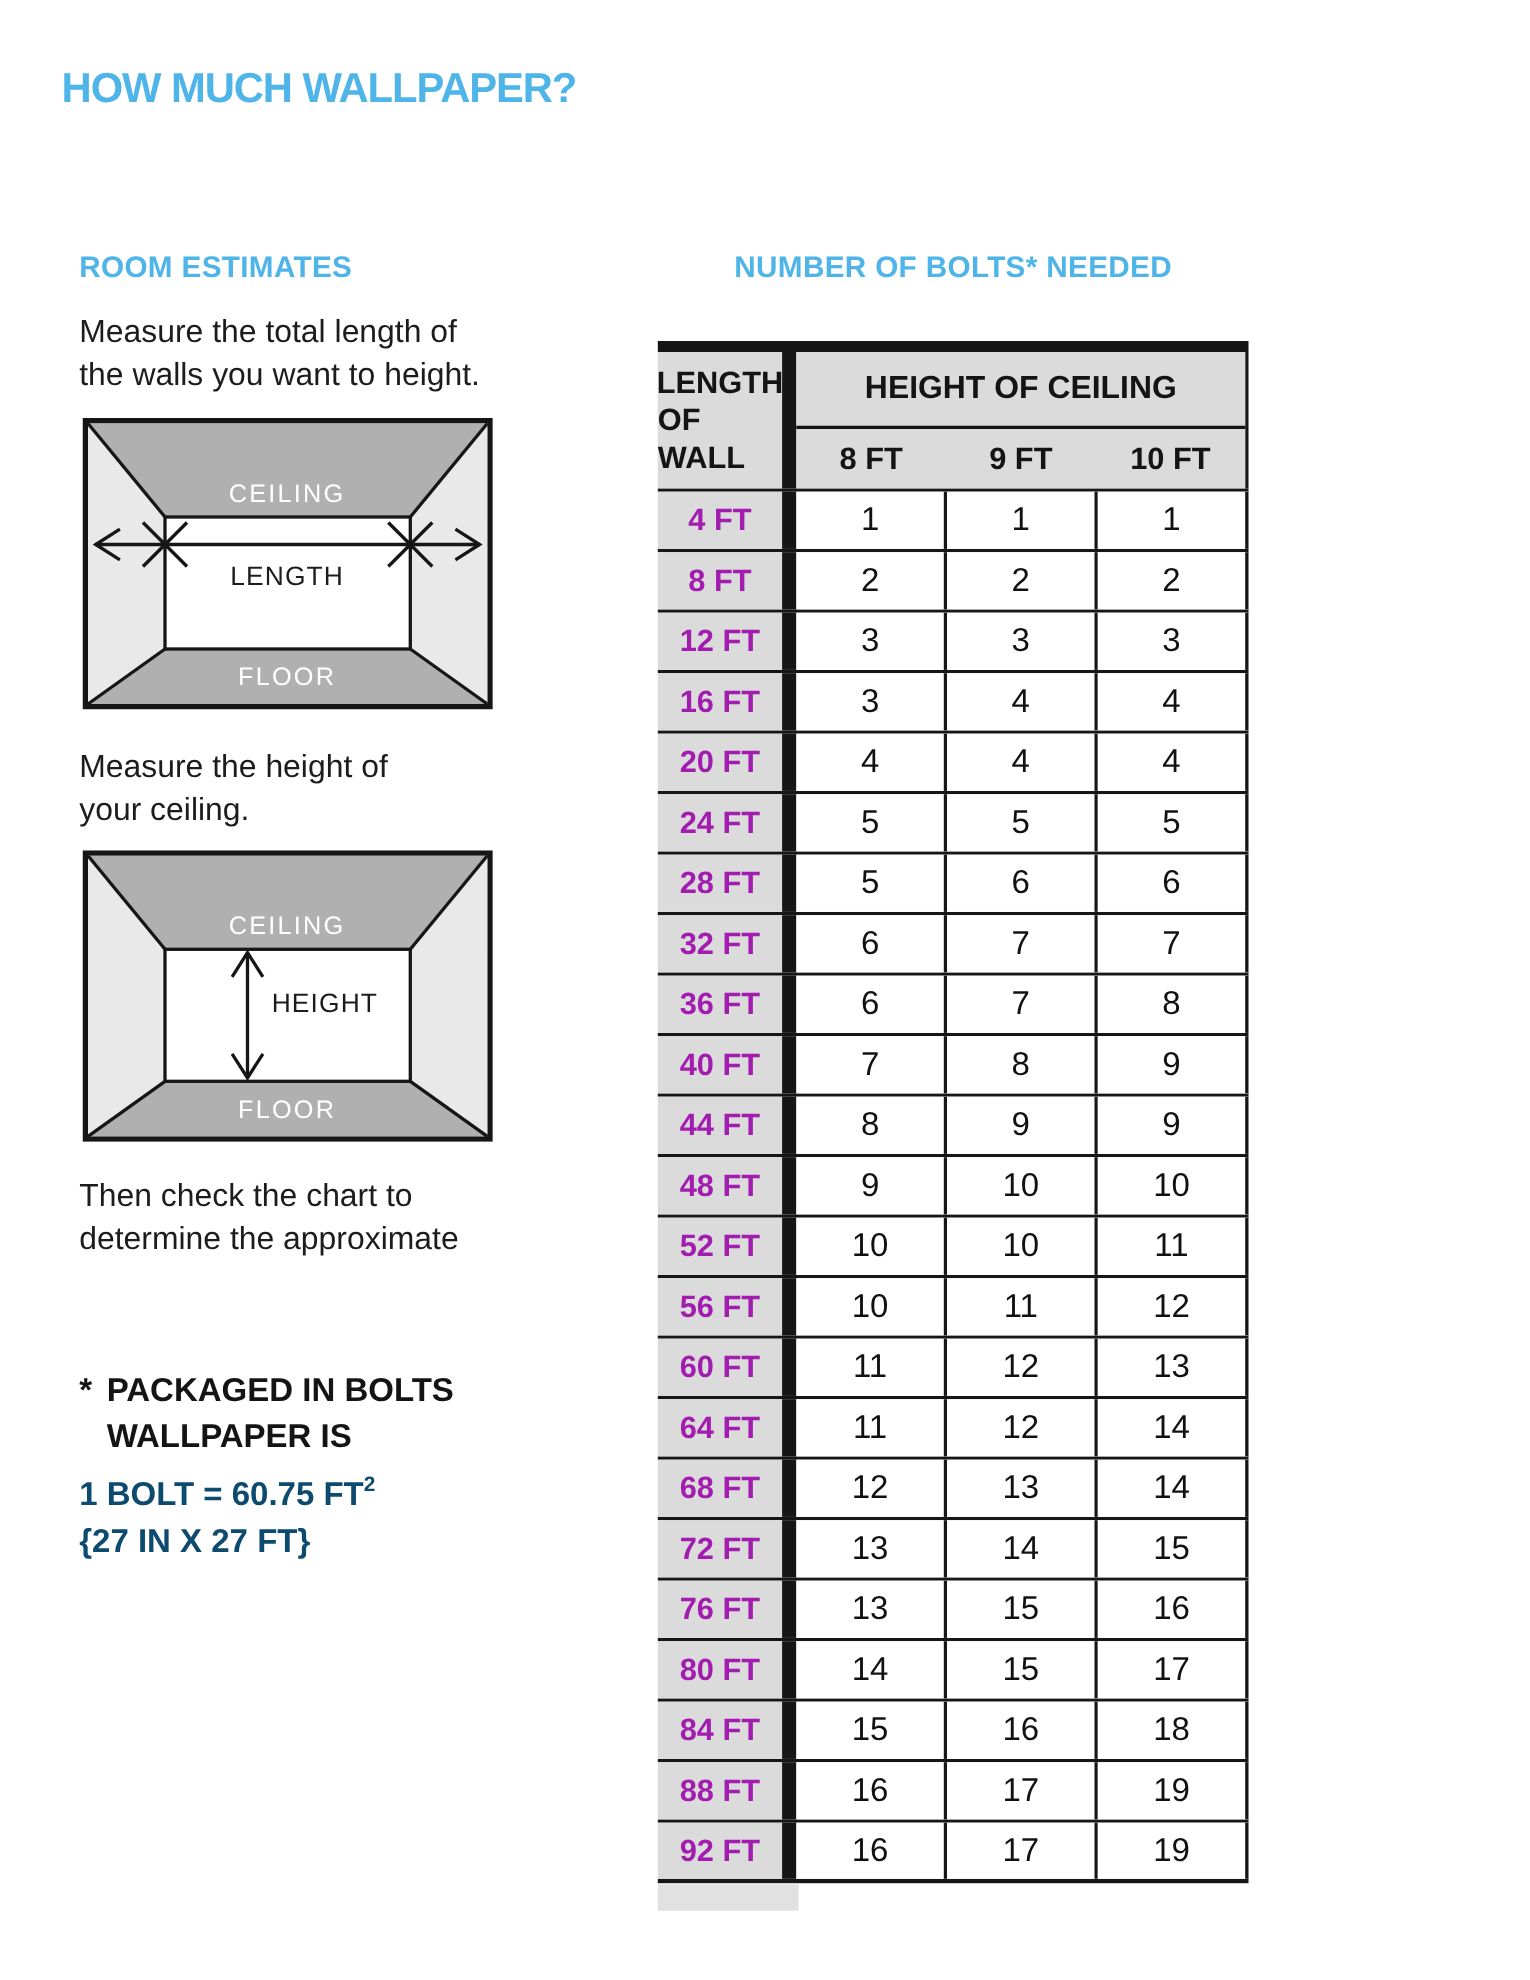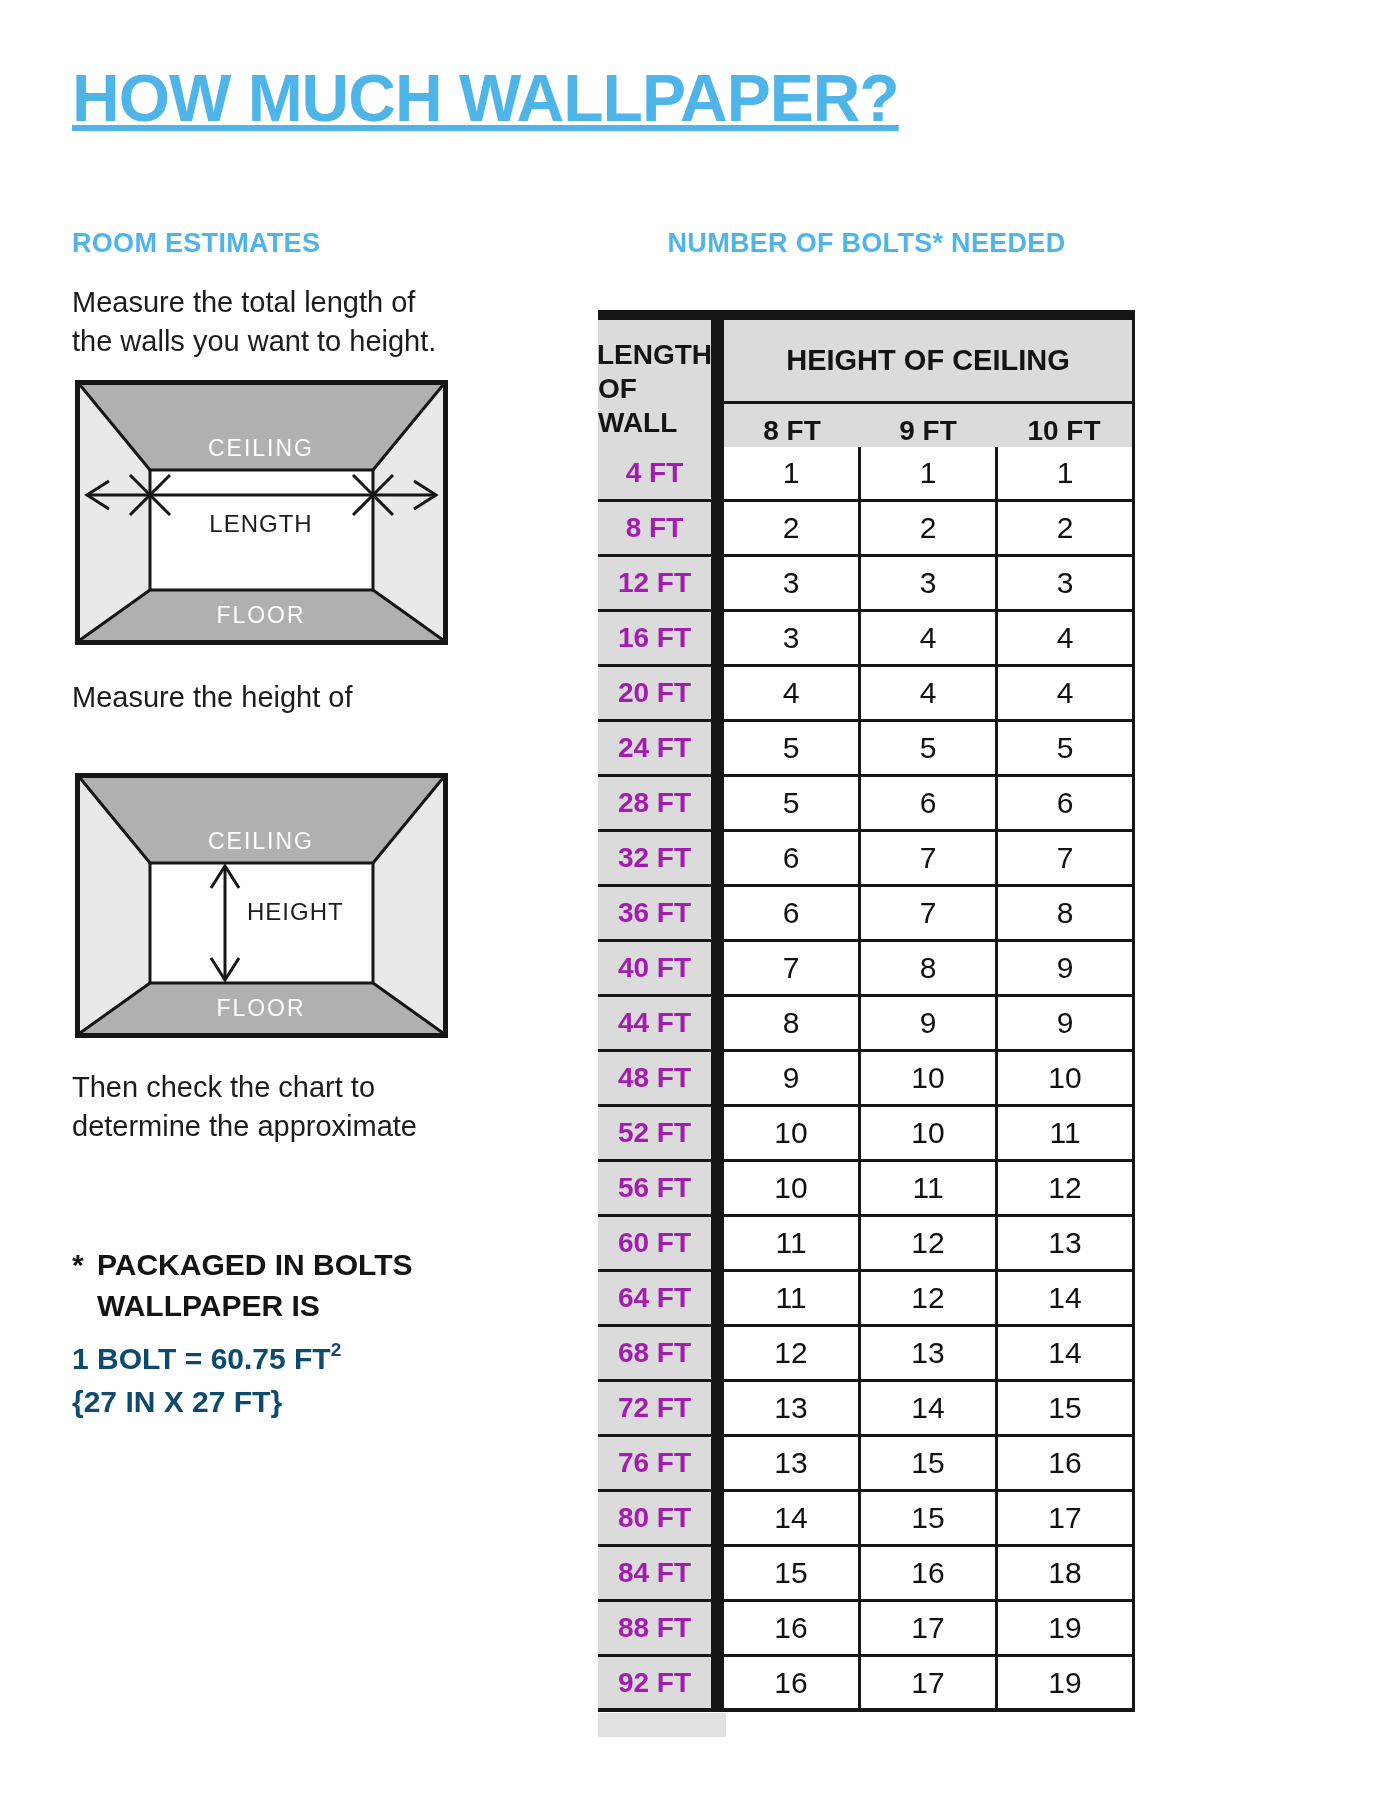--- a/index.html
+++ b/index.html
@@ -13,25 +13,24 @@
   html,body{background:#ffffff;}
   body{
     position:relative;
     width:1391px;height:1800px;
     font-family:"Liberation Sans","DejaVu Sans",sans-serif;
     color:#1b1b1b;
     overflow:hidden;
   }
   .abs{position:absolute;}
   .page-title{
-    left:72px;top:60px;
-    font-size:66px;font-weight:bold;letter-spacing:-1px;
+    left:56px;top:60px;
+    font-size:38px;font-weight:bold;letter-spacing:-1px;
     color:var(--accent);
     white-space:nowrap;
-    text-decoration:underline;
   }
   .section-heading{
     font-size:27px;font-weight:bold;letter-spacing:.3px;
     color:var(--accent);
     white-space:nowrap;
   }
   .re-heading{left:72px;top:228px;}
   .tbl-heading{left:598px;top:228px;width:537px;text-align:center;}
   .para{font-size:29px;line-height:39px;color:#1c1c1c;}
   .p1{left:72px;top:283px;}
@@ -50,21 +49,21 @@
     border-bottom:3px solid var(--ink);
   }
   .thead-label{
     background:var(--hdr);
     display:flex;flex-direction:column;justify-content:center;align-items:center;
     font-weight:bold;font-size:28px;line-height:34px;color:#141414;
   }
   .tthick{background:var(--ink);}
   .thead-right{border-right:3px solid var(--ink);}
   .group-h{
-    height:81px;background:var(--hdr);
+    height:67px;background:var(--hdr);
     display:flex;align-items:center;justify-content:center;
     font-weight:bold;font-size:29px;color:#141414;
   }
   .group-line{height:3px;background:var(--ink);}
   .sub-row{height:54px;background:var(--hdr);display:grid;grid-template-columns:repeat(3,1fr);}
   .sub-cell{display:flex;align-items:center;justify-content:center;font-weight:bold;font-size:28px;color:#141414;}
   .tbody{left:598px;top:447px;width:537px;}
   .trow{
     display:grid;grid-template-columns:113px 13px repeat(3,1fr);
     height:55px;border-bottom:3px solid var(--ink);
@@ -123,20 +122,21 @@
     <line class="d-line" x1="278" y1="95" x2="318" y2="135"></line>
     <line class="d-line" x1="278" y1="135" x2="318" y2="95"></line>
   </g>
   <text class="d-bandtext" x="186" y="76" text-anchor="middle">CEILING</text>
   <text class="d-bandtext" x="186" y="243" text-anchor="middle">FLOOR</text>
   <text class="d-measure" x="186" y="152" text-anchor="middle">LENGTH</text>
 </svg>
 
 <div class="abs para p2">
   <div>Measure the height of</div>
+  <div>your ceiling.</div>
 </div>
 
 <svg class="abs diagram2" width="373" height="265" viewBox="0 0 373 265">
   <rect x="2.5" y="2.5" width="368" height="260" fill="#ffffff" stroke="#161616" stroke-width="5"></rect>
   <polygon class="d-band" points="5,5 368,5 298,90 75,90"></polygon>
   <polygon class="d-band" points="5,260 368,260 298,210 75,210"></polygon>
   <polygon class="d-wall" points="5,5 75,90 75,210 5,260"></polygon>
   <polygon class="d-wall" points="368,5 298,90 298,210 368,260"></polygon>
   <rect x="75" y="90" width="223" height="120" fill="#ffffff" stroke="#161616" stroke-width="3"></rect>
   <line class="d-line" x1="5" y1="5" x2="75" y2="90"></line>

